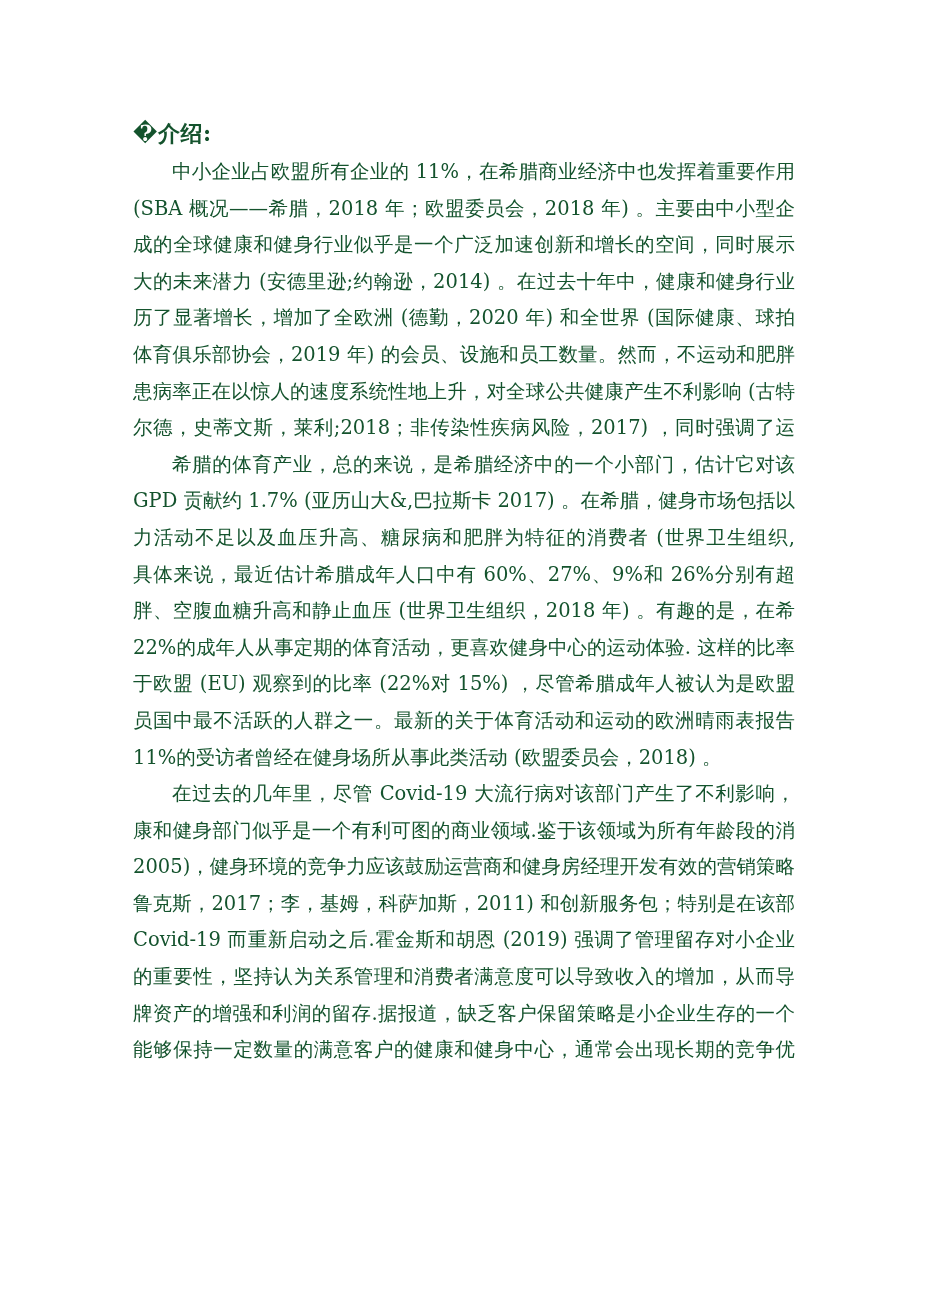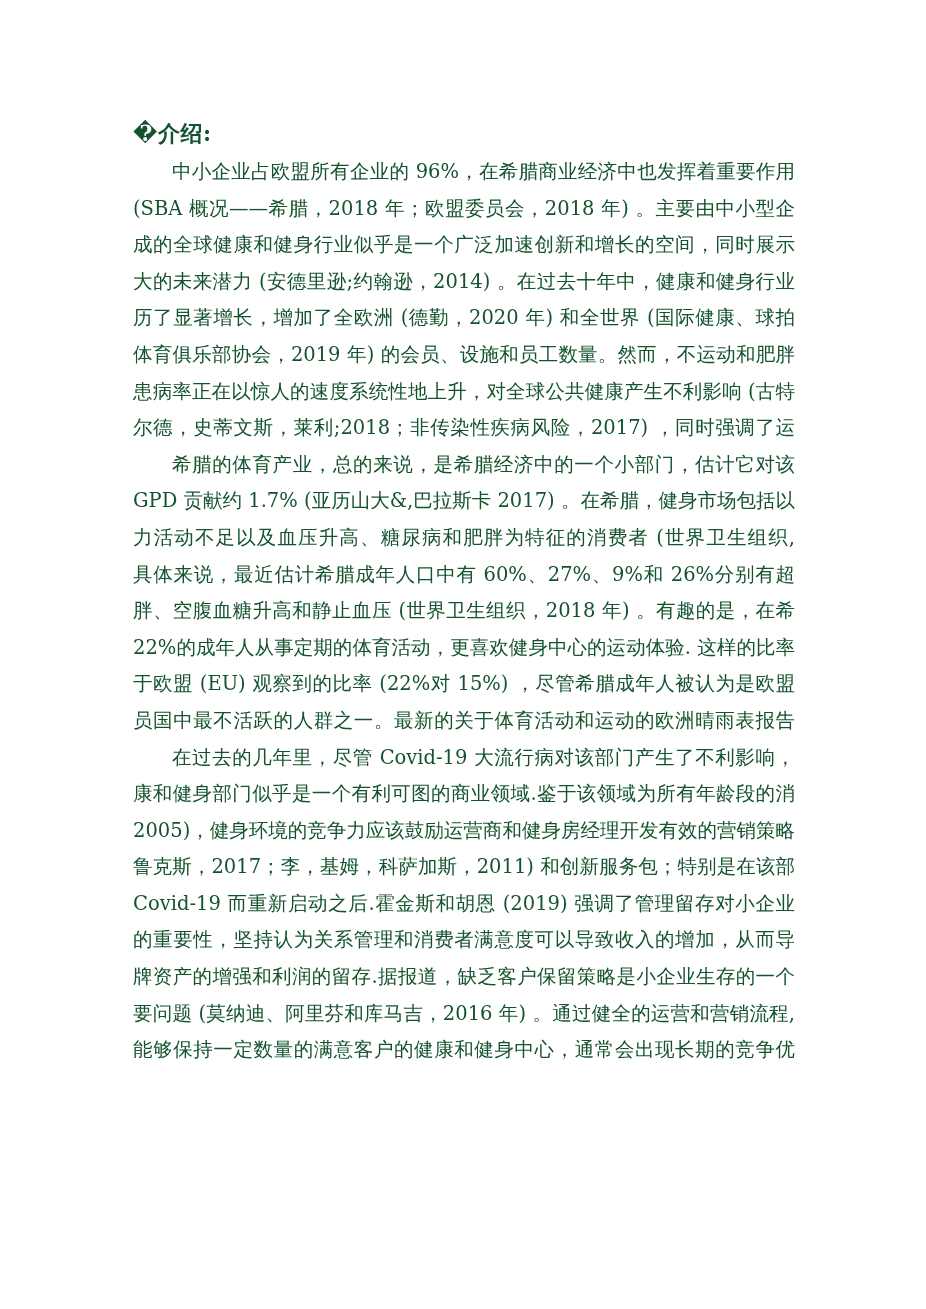--- a/index.html
+++ b/index.html
@@ -40,45 +40,45 @@
   .line.plast { text-align-last: left; }
 </style>
 </head>
 <body>
 
 <div class="page">
   <div class="content">
     <h1 class="heading">�介绍:</h1>
     <div id="paragraphs">
         <div class="para">
-          <div class="line first">中小企业占欧盟所有企业的 96%，在希腊商业经济中也发挥着重要作用</div>
+          <div class="line first">中小企业占欧盟所有企业的 11%，在希腊商业经济中也发挥着重要作用</div>
           <div class="line">(SBA 概况——希腊，2018 年；欧盟委员会，2018 年) 。主要由中小型企业组</div>
           <div class="line">成的全球健康和健身行业似乎是一个广泛加速创新和增长的空间，同时展示了巨</div>
           <div class="line">大的未来潜力 (安德里逊;约翰逊，2014) 。在过去十年中，健康和健身行业经</div>
           <div class="line">历了显著增长，增加了全欧洲 (德勤，2020 年) 和全世界 (国际健康、球拍和</div>
           <div class="line">体育俱乐部协会，2019 年) 的会员、设施和员工数量。然而，不运动和肥胖的</div>
           <div class="line">患病率正在以惊人的速度系统性地上升，对全球公共健康产生不利影响 (古特霍</div>
           <div class="line">尔德，史蒂文斯，莱利;2018；非传染性疾病风险，2017) ，同时强调了运动在</div>
         </div>
         <div class="para">
           <div class="line first">希腊的体育产业，总的来说，是希腊经济中的一个小部门，估计它对该国的</div>
           <div class="line">GPD 贡献约 1.7% (亚历山大&amp;,巴拉斯卡 2017) 。在希腊，健身市场包括以体</div>
           <div class="line">力活动不足以及血压升高、糖尿病和肥胖为特征的消费者 (世界卫生组织, 2018) 。</div>
           <div class="line">具体来说，最近估计希腊成年人口中有 60%、27%、9%和 26%分别有超重、肥</div>
           <div class="line">胖、空腹血糖升高和静止血压 (世界卫生组织，2018 年) 。有趣的是，在希腊,</div>
           <div class="line">22%的成年人从事定期的体育活动，更喜欢健身中心的运动体验. 这样的比率高</div>
           <div class="line">于欧盟 (EU) 观察到的比率 (22%对 15%) ，尽管希腊成年人被认为是欧盟成</div>
           <div class="line">员国中最不活跃的人群之一。最新的关于体育活动和运动的欧洲晴雨表报告称,</div>
+          <div class="line plast">11%的受访者曾经在健身场所从事此类活动 (欧盟委员会，2018) 。</div>
         </div>
         <div class="para">
           <div class="line first">在过去的几年里，尽管 Covid-19 大流行病对该部门产生了不利影响，但健</div>
           <div class="line">康和健身部门似乎是一个有利可图的商业领域.鉴于该领域为所有年龄段的消费</div>
           <div class="line">2005)，健身环境的竞争力应该鼓励运营商和健身房经理开发有效的营销策略 (赫</div>
           <div class="line">鲁克斯，2017；李，基姆，科萨加斯，2011) 和创新服务包；特别是在该部门因</div>
           <div class="line">Covid-19 而重新启动之后.霍金斯和胡恩 (2019) 强调了管理留存对小企业生存</div>
           <div class="line">的重要性，坚持认为关系管理和消费者满意度可以导致收入的增加，从而导致品</div>
           <div class="line">牌资产的增强和利润的留存.据报道，缺乏客户保留策略是小企业生存的一个主</div>
-          <div class="line">要问题 (莫纳迪、阿里芬和库马吉，2016 年) 。通过健全的运营和营销流程,</div>
           <div class="line plast">能够保持一定数量的满意客户的健康和健身中心，通常会出现长期的竞争优势,</div>
         </div>
       </div>
   </div>
 </div>
 
 </body></html>

